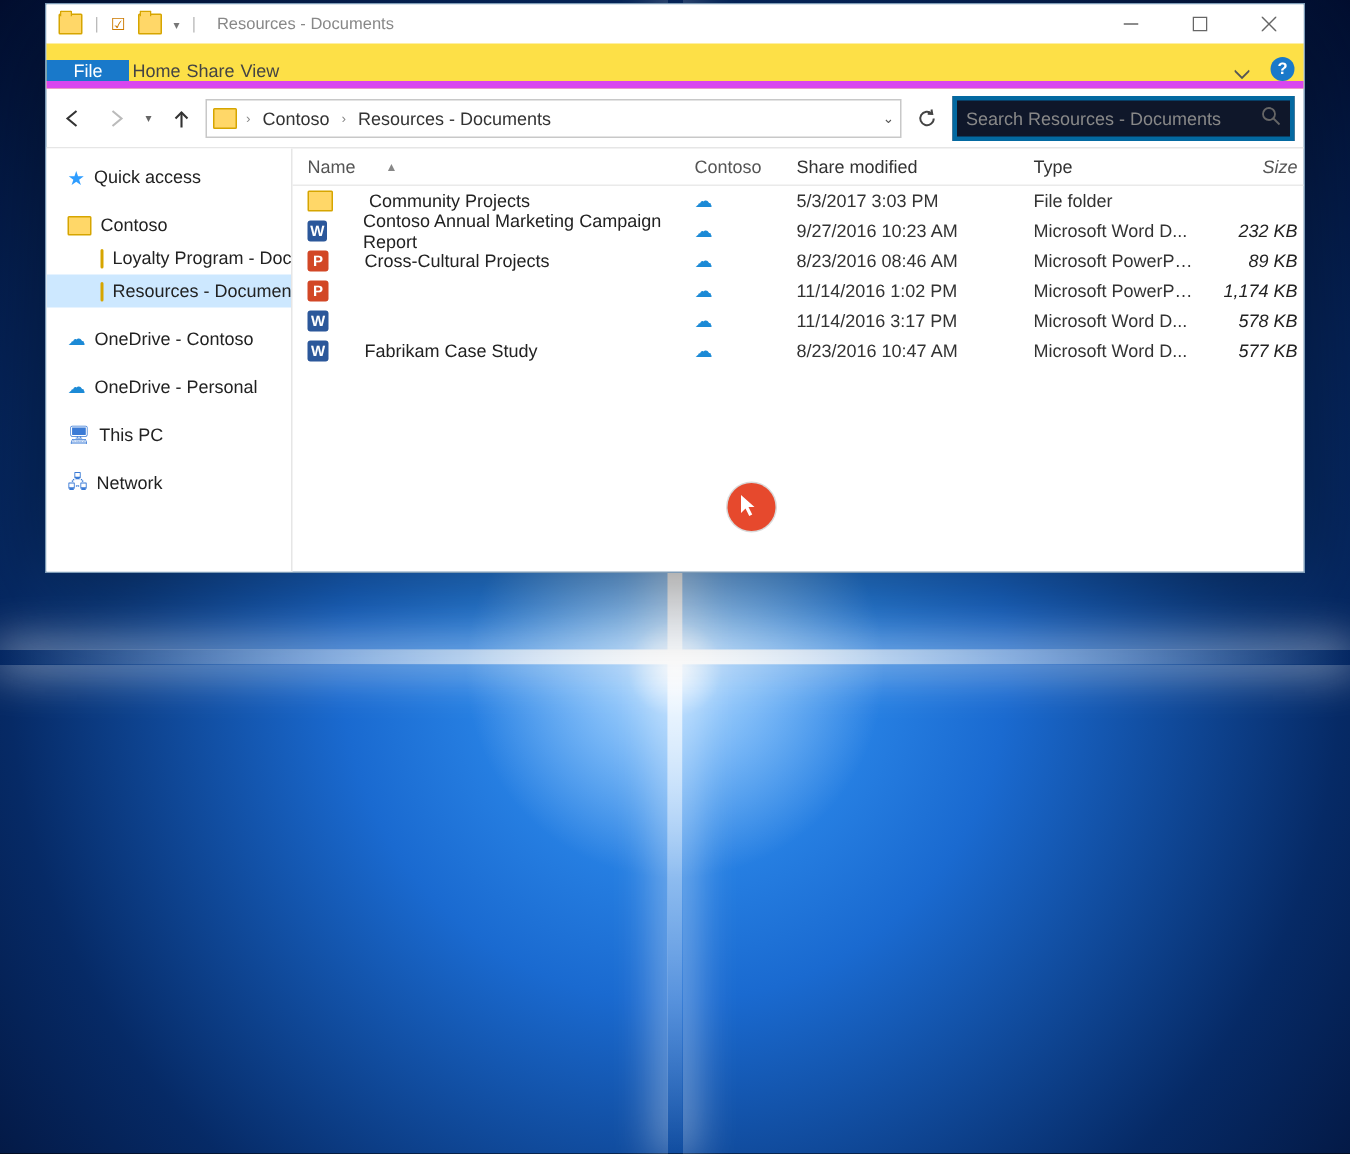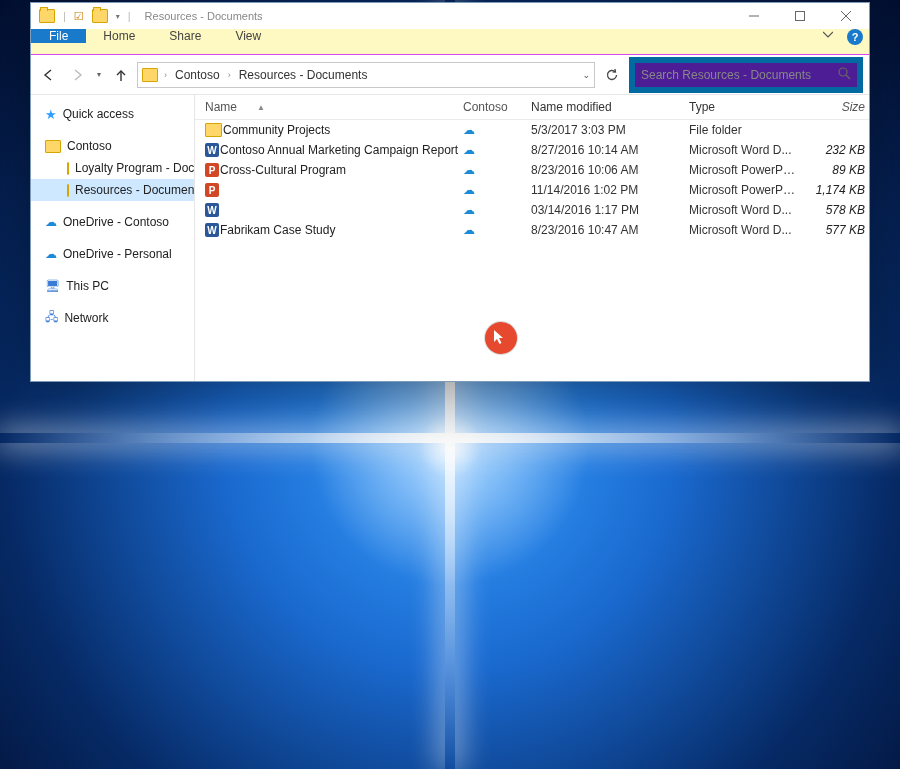--- a/index.html
+++ b/index.html
@@ -72,33 +72,33 @@
   .qat .folder-icon::before{content:"";position:absolute;left:0;top:-3px;width:6px;height:3px;background:#ffd768;border:1px solid #d6a500;border-bottom:none;border-radius:1px 1px 0 0;}
   .qat .sep { color:#bbb; }
   .title-text { padding-left: 6px; flex:1; color:#888;}
   .winbtns { display:flex; }
   .winbtn { width:46px; height:26px; display:flex; align-items:center; justify-content:center; color:#666; }
 
   
   .ribbon {
     height: 25px;
     display:flex;
-    align-items:flex-start;
-    border-bottom:1px solid #d946ef;
-    background:#fef9c3;
+    align-items:flex-end;
+    border-bottom:5px solid #d946ef;
+    background:#fde047;
     font-size:12px;
   }
   .file-tab{
     background:#1979ca;
     color:#fff;
     padding:0 18px;
     display:flex;align-items:center;
   }
   .rtab{
-    padding:0 17px;
+    padding:0 2px;
     display:flex;align-items:center;
     color:#444;
   }
   .ribbon-spacer{flex:1;}
   .ribbon-chevron{width:30px;display:flex;align-items:center;justify-content:center;color:#555;position:relative;}
   .help-badge{
     width:16px;height:16px;border-radius:50%;
     background:#1979ca;color:#fff;font-weight:bold;font-size:11px;
     display:flex;align-items:center;justify-content:center;
     margin-left:4px;margin-right:6px;
@@ -129,21 +129,21 @@
     background:#fff;
   }
   .addressbar .crumb{padding:0 4px;}
   .addressbar .chev{color:#888;font-size:9px;padding:0 2px;}
   .addressbar .mini-folder{width:14px;height:12px;background:#ffd768;border:1px solid #d6a500;border-radius:1px;margin-right:2px;}
   .addr-tail{margin-left:auto;display:flex;align-items:center;gap:4px;color:#555;}
   .refresh-wrap{
     width:26px;height:26px;display:flex;align-items:center;justify-content:center;color:#444;
   }
   .searchbox{
-    width:210px;height:24px;border:6px solid #0369a1;display:flex;align-items:center;padding:0 6px;color:#888;background:#4c1d95;
+    width:210px;height:24px;border:3px solid #0369a1;display:flex;align-items:center;padding:0 6px;color:#888;background:#0f172a;
   }
   .searchbox .mag{margin-left:auto;color:#666;}
 
   
   .body{
     flex:1;display:flex;min-height:0;
   }
   .sidebar{
     width:194px;
     border-right:1px solid #e6e6e6;
@@ -185,21 +185,21 @@
   .c-date{flex:0 0 118px;}
   .c-type{flex:0 0 108px;margin-left:40px;}
   .c-size{flex:0 0 68px;text-align:right;padding-right:4px;font-style:italic;}
 
   .rows{flex:1;overflow:auto;}
   .row{
     display:flex;align-items:center;height:20px;
     padding-left:6px;
     color:#222;font-size:12px;
   }
-  .row .c-name{display:flex;align-items:center;gap:1px;}
+  .row .c-name{display:flex;align-items:center;gap:24px;}
   .file-ico{width:14px;height:14px;display:flex;align-items:center;justify-content:center;font-size:10px;font-weight:bold;border-radius:2px;color:#fff;}
   .ico-folder{width:15px;height:12px;background:#ffd768;border:1px solid #d6a500;border-radius:1px;}
   .ico-word{background:#2b579a;}
   .ico-ppt{background:#d24726;}
   .status-cloud{color:#1c8ad6;font-size:12px;}
   .c-type, .c-date{color:#333;}
   .c-type{overflow:hidden;text-overflow:ellipsis;white-space:nowrap;}
 
   
   .statusbar{
@@ -363,70 +363,70 @@
       </div>
     </div>
 
     <div class="content">
       <div class="colhead">
         <div class="c-name">
           <span>Name</span>
           <span class="sort">▲</span>
         </div>
         <div class="c-status">Contoso</div>
-        <div class="c-date">Name modified</div>
+        <div class="c-date">Share modified</div>
         <div class="c-type">Type</div>
         <div class="c-size">Size</div>
       </div>
       <div class="rows" id="rows">
           <div class="row">
             <div class="c-name">
               <span class="ico-folder"></span>
               <span>Community Projects</span>
             </div>
             <div class="c-status"><span class="status-cloud">☁</span></div>
             <div class="c-date">5/3/2017 3:03 PM</div>
             <div class="c-type">File folder</div>
             <div class="c-size"></div>
           </div>
           <div class="row">
             <div class="c-name">
               <span class="file-ico ico-word">W</span>
               <span>Contoso Annual Marketing Campaign Report</span>
             </div>
             <div class="c-status"><span class="status-cloud">☁</span></div>
-            <div class="c-date">8/27/2016 10:14 AM</div>
+            <div class="c-date">9/27/2016 10:23 AM</div>
             <div class="c-type">Microsoft Word D...</div>
             <div class="c-size">232 KB</div>
           </div>
           <div class="row">
             <div class="c-name">
               <span class="file-ico ico-ppt">P</span>
-              <span>Cross-Cultural Program</span>
-            </div>
-            <div class="c-status"><span class="status-cloud">☁</span></div>
-            <div class="c-date">8/23/2016 10:06 AM</div>
+              <span>Cross-Cultural Projects</span>
+            </div>
+            <div class="c-status"><span class="status-cloud">☁</span></div>
+            <div class="c-date">8/23/2016 08:46 AM</div>
             <div class="c-type">Microsoft PowerPo...</div>
             <div class="c-size">89 KB</div>
           </div>
           <div class="row">
             <div class="c-name">
               <span class="file-ico ico-ppt">P</span>
             </div>
             <div class="c-status"><span class="status-cloud">☁</span></div>
             <div class="c-date">11/14/2016 1:02 PM</div>
             <div class="c-type">Microsoft PowerPo...</div>
             <div class="c-size">1,174 KB</div>
           </div>
           <div class="row">
             <div class="c-name">
               <span class="file-ico ico-word">W</span>
             </div>
             <div class="c-status"><span class="status-cloud">☁</span></div>
-            <div class="c-date">03/14/2016 1:17 PM</div>
+            <div class="c-date">11/14/2016 3:17 PM</div>
             <div class="c-type">Microsoft Word D...</div>
             <div class="c-size">578 KB</div>
           </div>
           <div class="row">
             <div class="c-name">
               <span class="file-ico ico-word">W</span>
               <span>Fabrikam Case Study</span>
             </div>
             <div class="c-status"><span class="status-cloud">☁</span></div>
             <div class="c-date">8/23/2016 10:47 AM</div>

